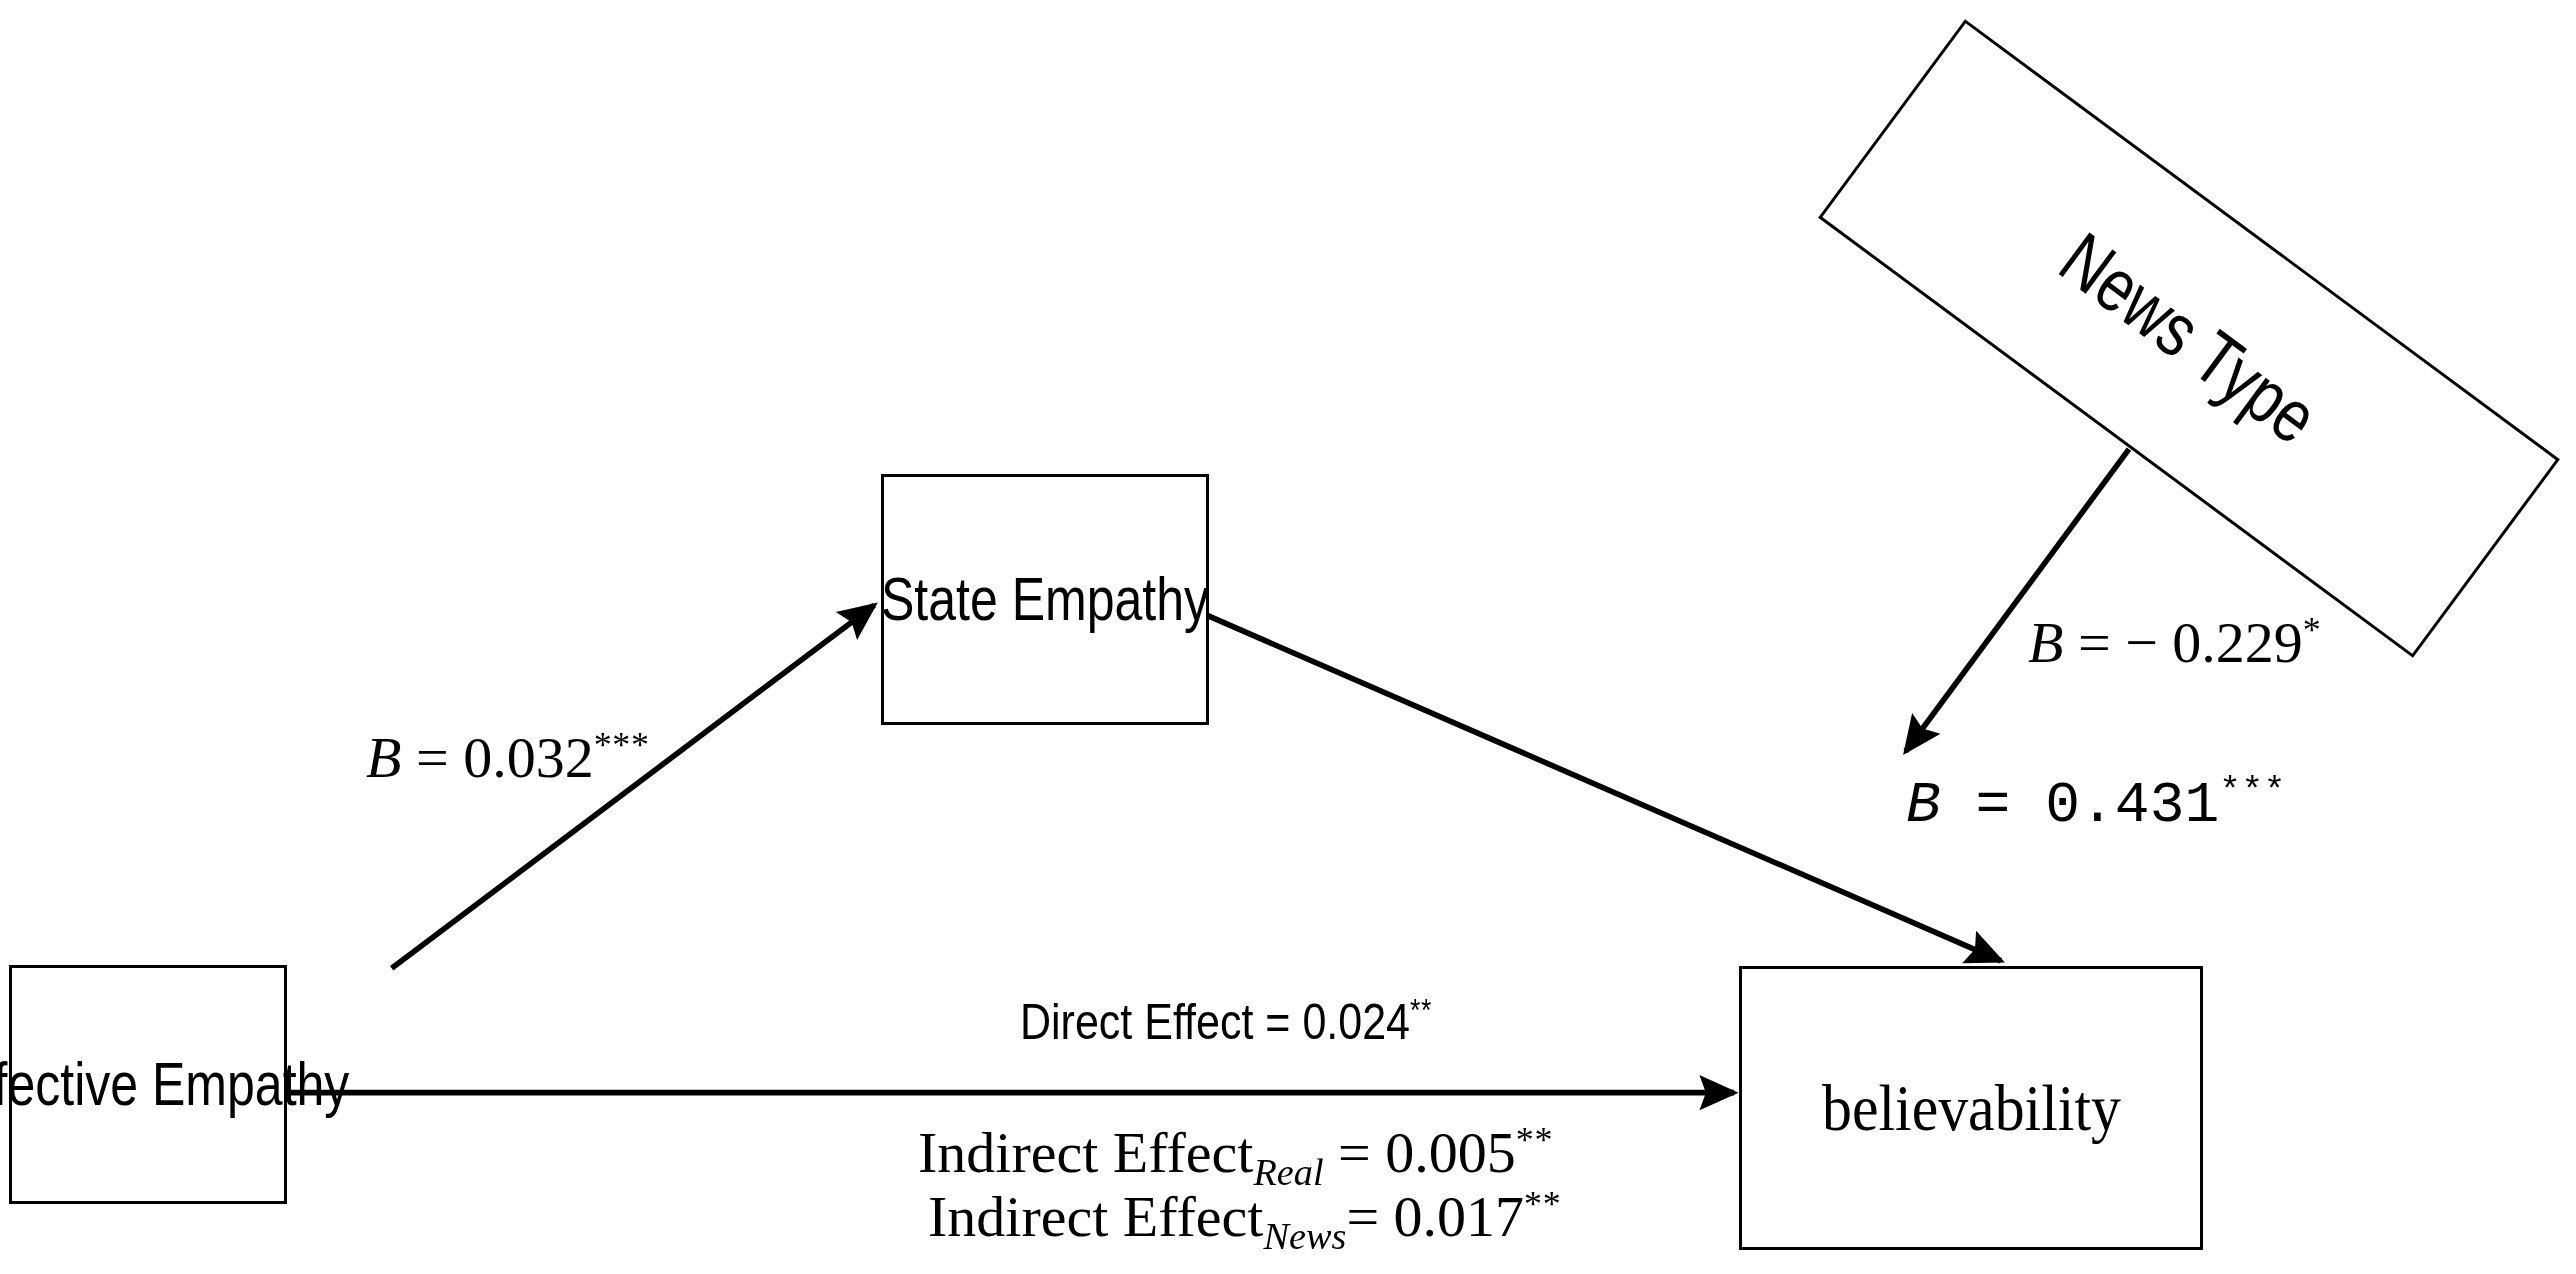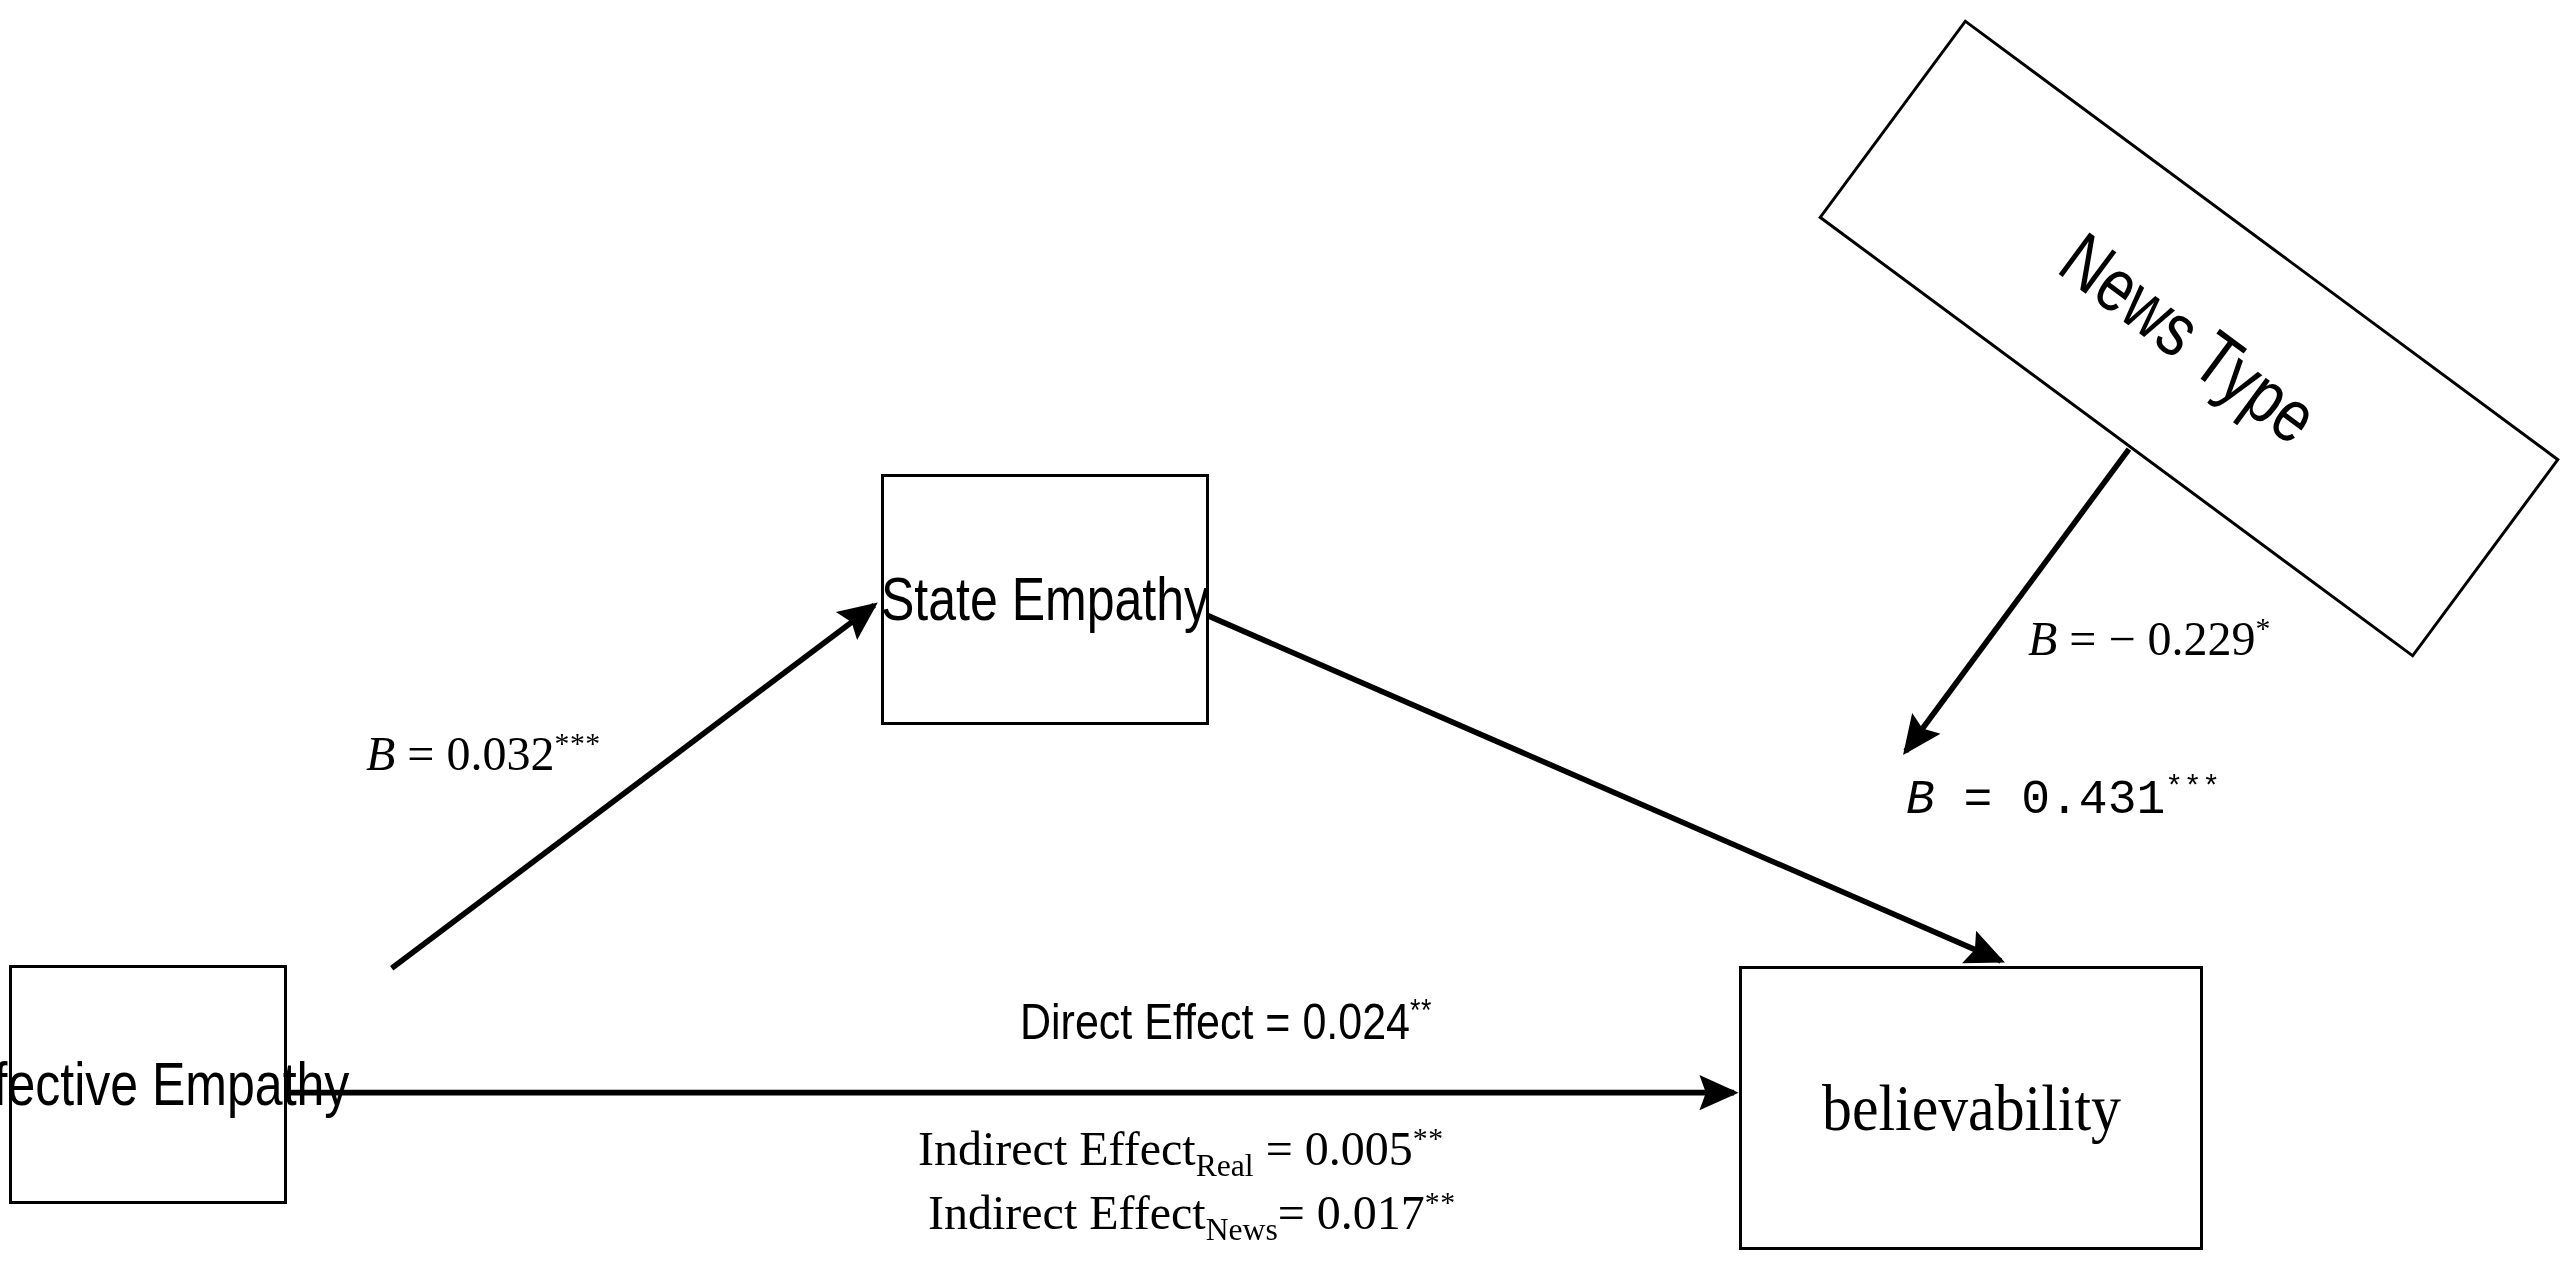--- a/index.html
+++ b/index.html
@@ -89,32 +89,33 @@
 
   
   .edge-label {
     position: absolute;
     color: #000000;
     white-space: nowrap;
     line-height: 1.05;
   }
   .serif-math {
     font-family: "Liberation Serif", serif;
-    font-size: 48px;
+    font-size: 58px;
   }
   .serif-math .v-ital {
     font-style: italic;
   }
   .sup-star {
     font-size: 0.62em;
     vertical-align: super;
     letter-spacing: 0.02em;
   }
   .sub-cond {
     font-family: "Liberation Serif", serif;
+    font-style: italic;
     font-size: 0.66em;
     vertical-align: sub;
     text-align: right;
   }
   #label-a-path {
     left: 366px;
     top: 727px;
   }
   #label-b-path {
     left: 1906px;

